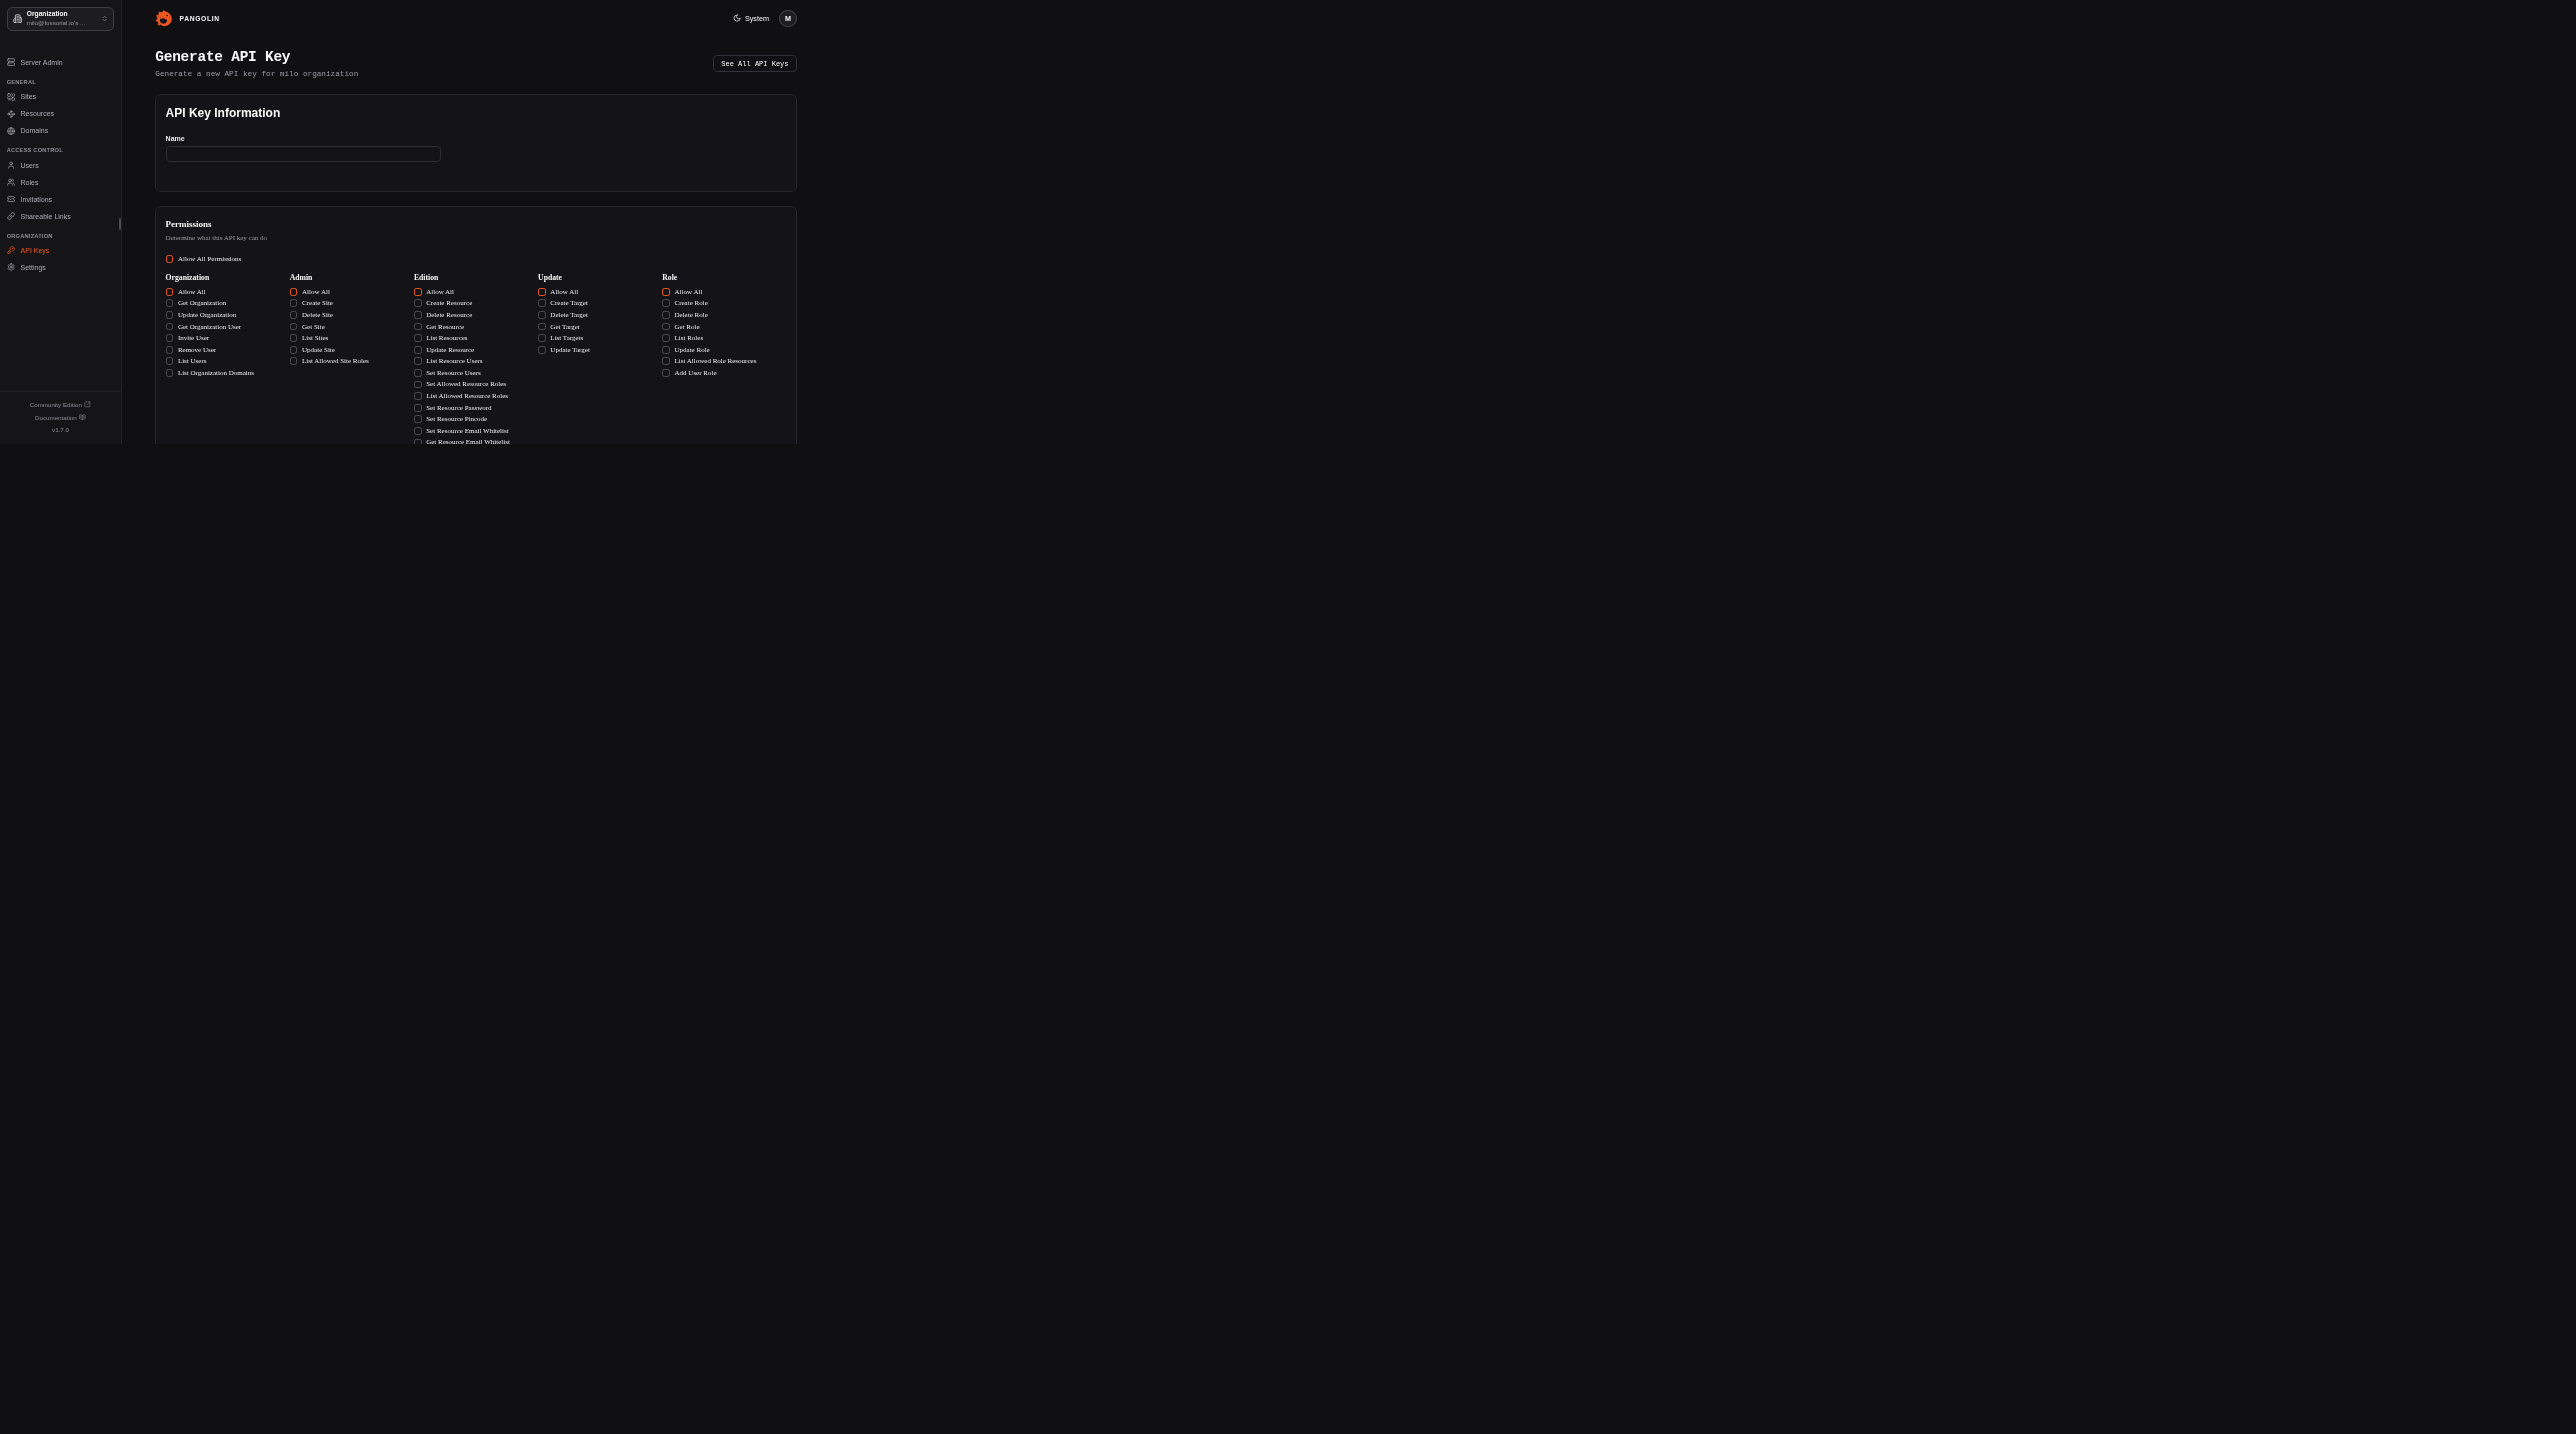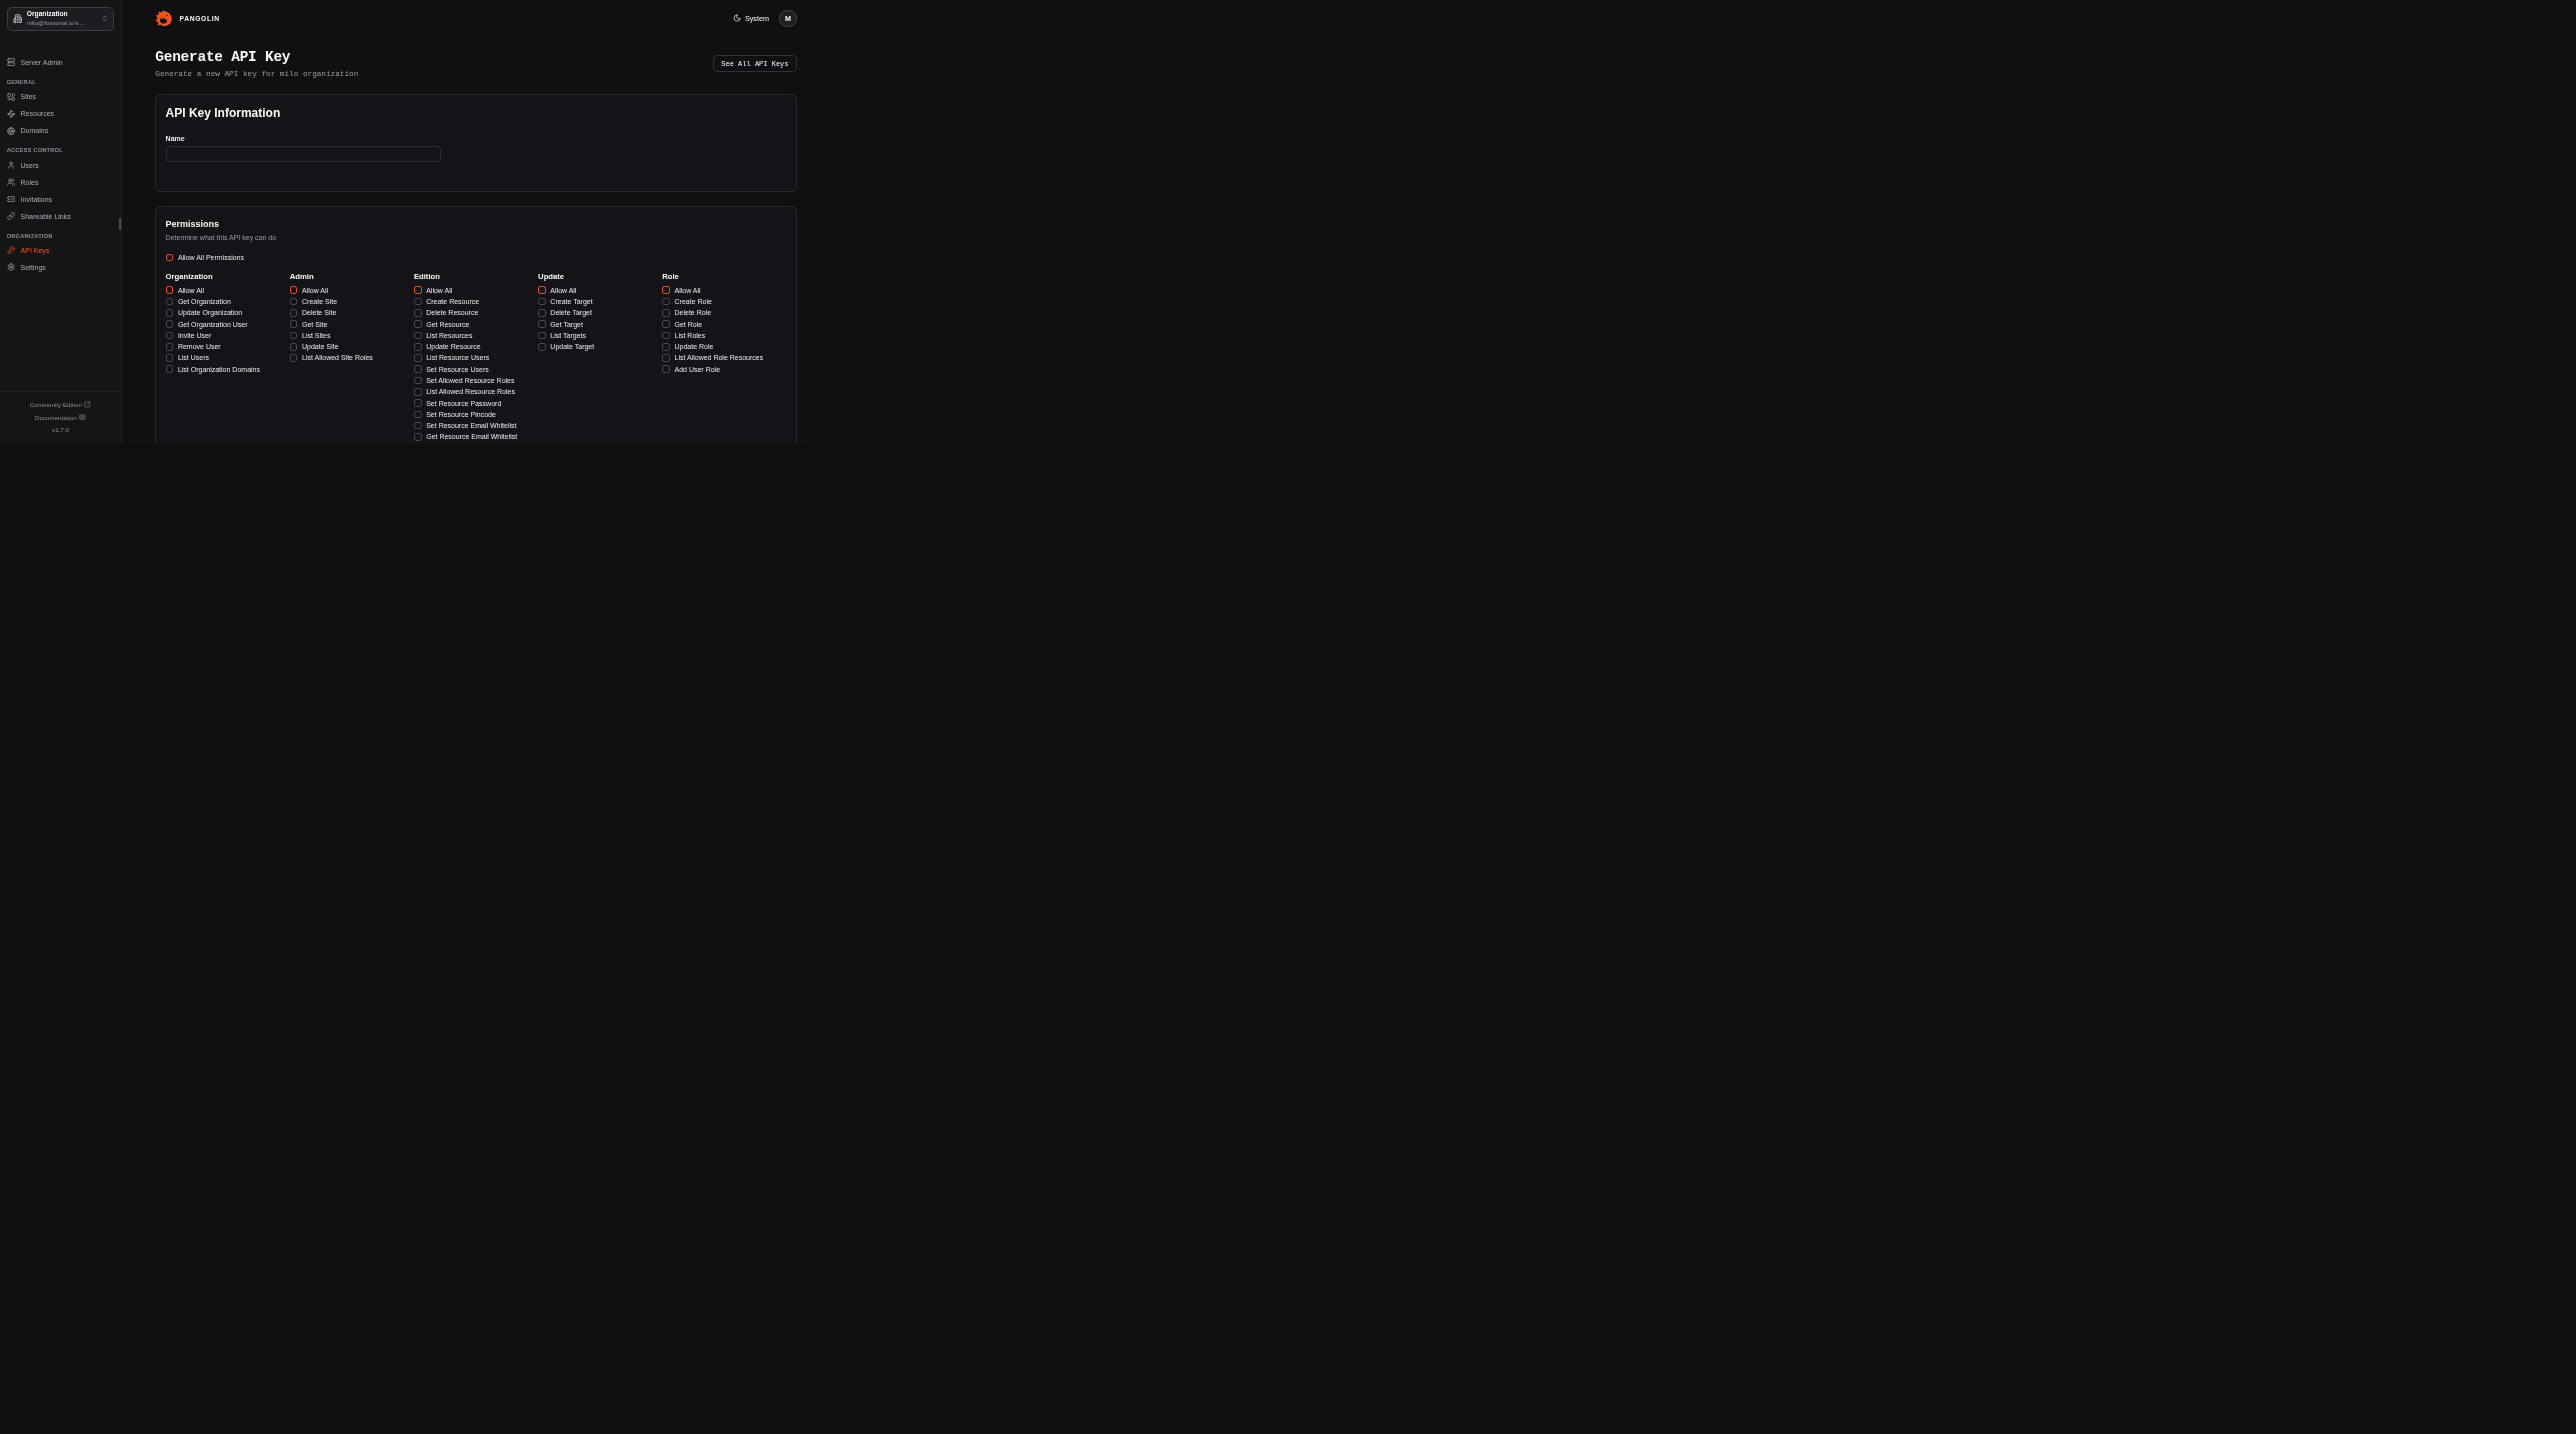--- a/index.html
+++ b/index.html
@@ -54,21 +54,21 @@
   .btn-outline { height:17px; padding:0 7.2px; border:0.5px solid #32323a; border-radius:4.6px; background:transparent;
                  color:#fafafa; font-size:7px; font-family:inherit; cursor:pointer; }
 
   .card { border:0.5px solid #27272c; background:#141418; border-radius:5.2px; margin-top:16.5px; padding:10.3px 9.3px; }
   .card-title { font-size:12px; font-weight:bold; color:#fafafa; margin:0; }
   .field-label { font-size:7px; font-weight:bold; color:#ececf0; margin-top:15px; }
   .text-input { margin-top:4.1px; width:275px; height:16.5px; background:transparent; border:0.5px solid #2f2f36;
                 border-radius:4.6px; color:#ededf0; padding:0 6.2px; font-size:7px; font-family:inherit; outline:none; display:block; }
   .card.info { padding-bottom:29px; }
 
-  .card.perm { margin-top:14px; padding-bottom:15.5px; }
+  .card.perm { margin-top:14px; padding-bottom:15.5px;font-family:Liberation Serif, serif; }
   .perm-title { font-size:9px; font-weight:bold; color:#fafafa; margin:1px 0 0; }
   .perm-subtitle { font-size:7px; color:#9a9aa3; margin:5.7px 0 0; }
   .allow-all-row { margin-top:12.4px; }
   .cb-row { display:flex; align-items:center; gap:4.6px; margin-bottom:3.6px; }
   .cb { width:7.7px; height:7.7px; border:0.8px solid #4c4c55; border-radius:2.3px; flex:none; cursor:pointer; background:transparent; }
   .cb-accent { border-color:#f4581c; }
   .cb-label { font-size:7px; font-weight:500; color:#ececf0; white-space:nowrap; }
   .perm-grid { display:grid; grid-template-columns:repeat(5,1fr); margin-top:10.3px; align-items:start; }
   .perm-col-title { font-size:7.7px; font-weight:bold; margin:0 0 5.7px; color:#fafafa; }
 </style>

